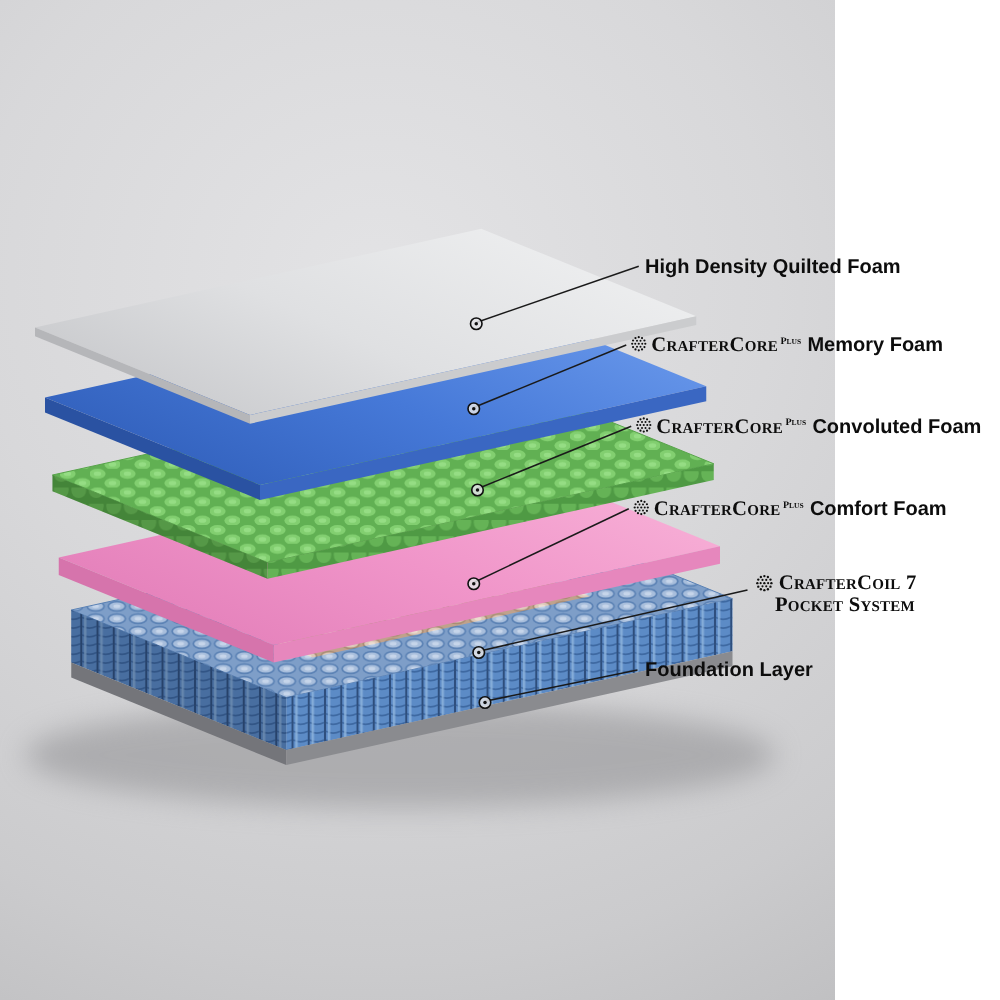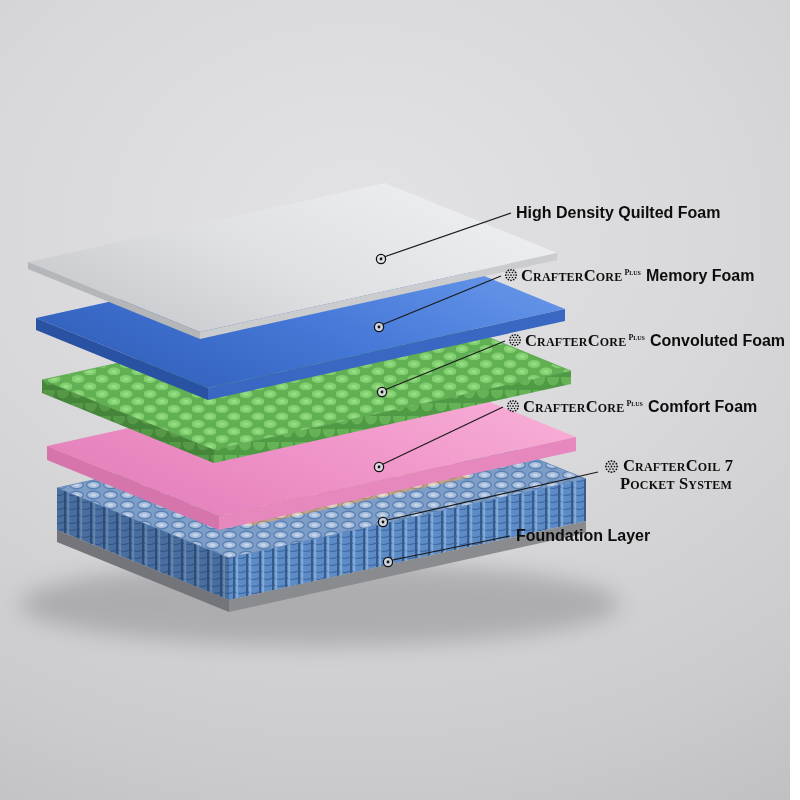--- a/index.html
+++ b/index.html
@@ -1,21 +1,21 @@
 <!DOCTYPE html>
 <html><head>
 <meta charset="utf-8">
 <style>
   html,body{margin:0;padding:0;}
   body{
     width:800px;height:800px;overflow:hidden;
     font-family:"Liberation Sans",sans-serif;
   }
   .stage{
-    position:relative;width:790px;height:800px;
+    position:relative;width:668px;height:800px;
     background:radial-gradient(120% 95% at 45% 28%, #e3e3e5 0%, #d8d8da 40%, #cbcbcd 72%, #b9b9bb 100%);
   }
   svg{display:block;}
   .lbl{
     font-family:"Liberation Sans",sans-serif;
     font-weight:bold;font-size:16px;fill:#0d0d0d;
   }
   .brand{
     font-family:"Liberation Serif",serif;
     font-weight:bold;font-size:16.5px;fill:#0d0d0d;

